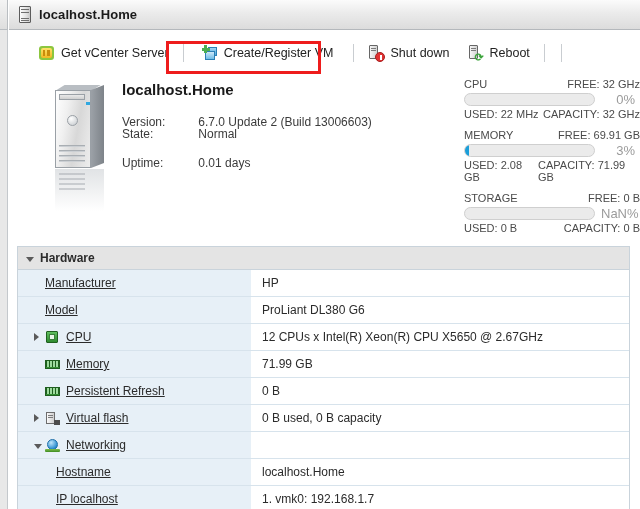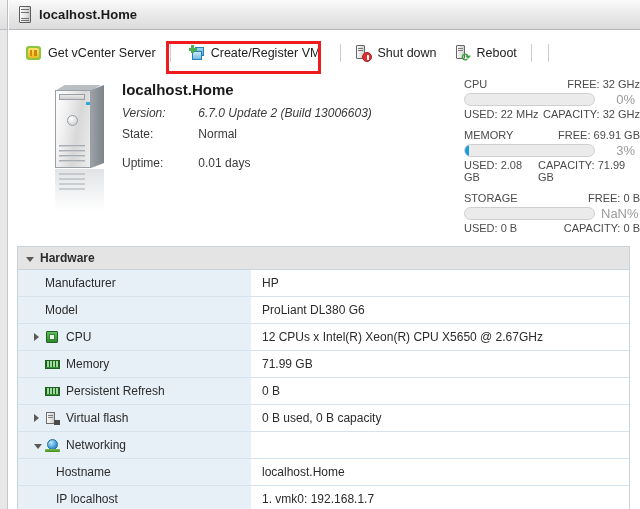--- a/index.html
+++ b/index.html
@@ -59,21 +59,21 @@
   .host-mini-icon .slot {
     position:absolute; left:2px; width:8px; height:1px; background:#6f6f6f;
   }
 
   
   .toolbar {
     position: absolute; left: 9px; top: 31px;
     width: 631px; height: 44px;
     background: #ffffff;
     display: flex; align-items: center;
-    padding-left: 11px;
+    padding-left: 24px;
     white-space: nowrap;
     overflow: hidden;
   }
   .tb-btn {
     display: inline-flex; align-items: center;
     height: 26px;
     padding: 0 6px;
     font-size: 12.5px;
     color: #222222;
     cursor: pointer;
@@ -279,20 +279,21 @@
     display:flex; height:27px; align-items:stretch;
     border-bottom:1px solid #d7e3ec;
   }
   .hw-label {
     width:234px; flex:none;
     background:#e7f0f7;
     display:flex; align-items:center;
     padding-left:16px;
     font-size:12px; color:#2b2b2b;
     border-right:1px solid #ffffff;
+    text-decoration:underline;
   }
   .hw-val {
     flex:1; background:#ffffff;
     display:flex; align-items:center;
     padding-left:10px;
     font-size:12px; color:#2b2b2b;
   }
   .tri {
     width:0;height:0;flex:none;
     border-top:4px solid transparent;
@@ -441,21 +442,21 @@
       <span class="hg-reflect">
         <span class="rl" style="top:4px;"></span>
         <span class="rl" style="top:9px;"></span>
         <span class="rl" style="top:14px;"></span>
         <span class="rl" style="top:19px;"></span>
       </span>
     </div>
 
     <div class="host-title">localhost.Home</div>
 
-    <div class="kv" style="top:31px;font-style:italic;">
+    <div class="kv" style="top:40px;">
       <span class="k">Version:</span>
       <span class="v">6.7.0 Update 2 (Build 13006603)</span>
     </div>
     <div class="kv" style="top:52px;">
       <span class="k">State:</span>
       <span class="v">Normal</span>
     </div>
     <div class="kv" style="top:73px;margin-top:8px;">
       <span class="k">Uptime:</span>
       <span class="v">0.01 days</span>

